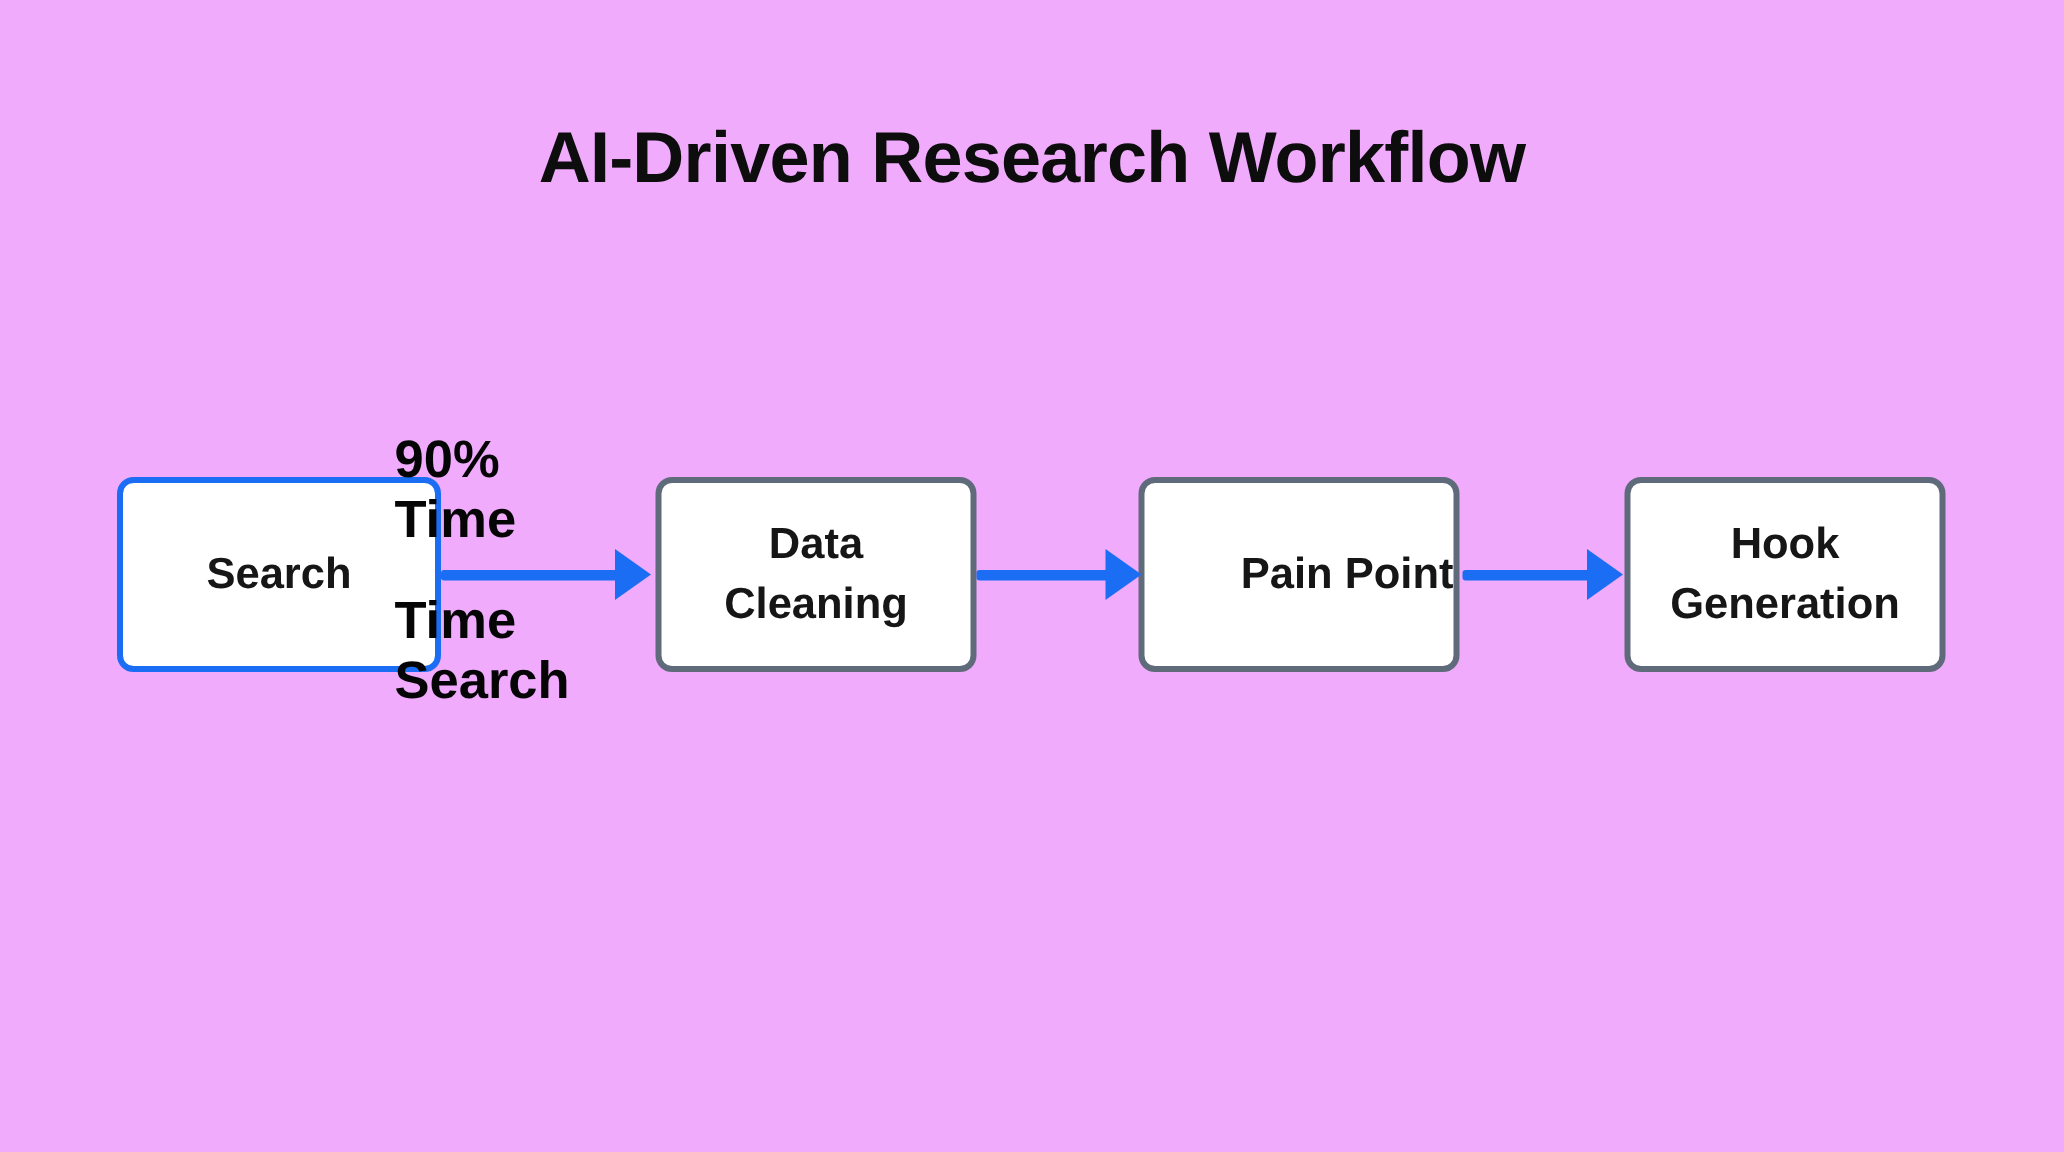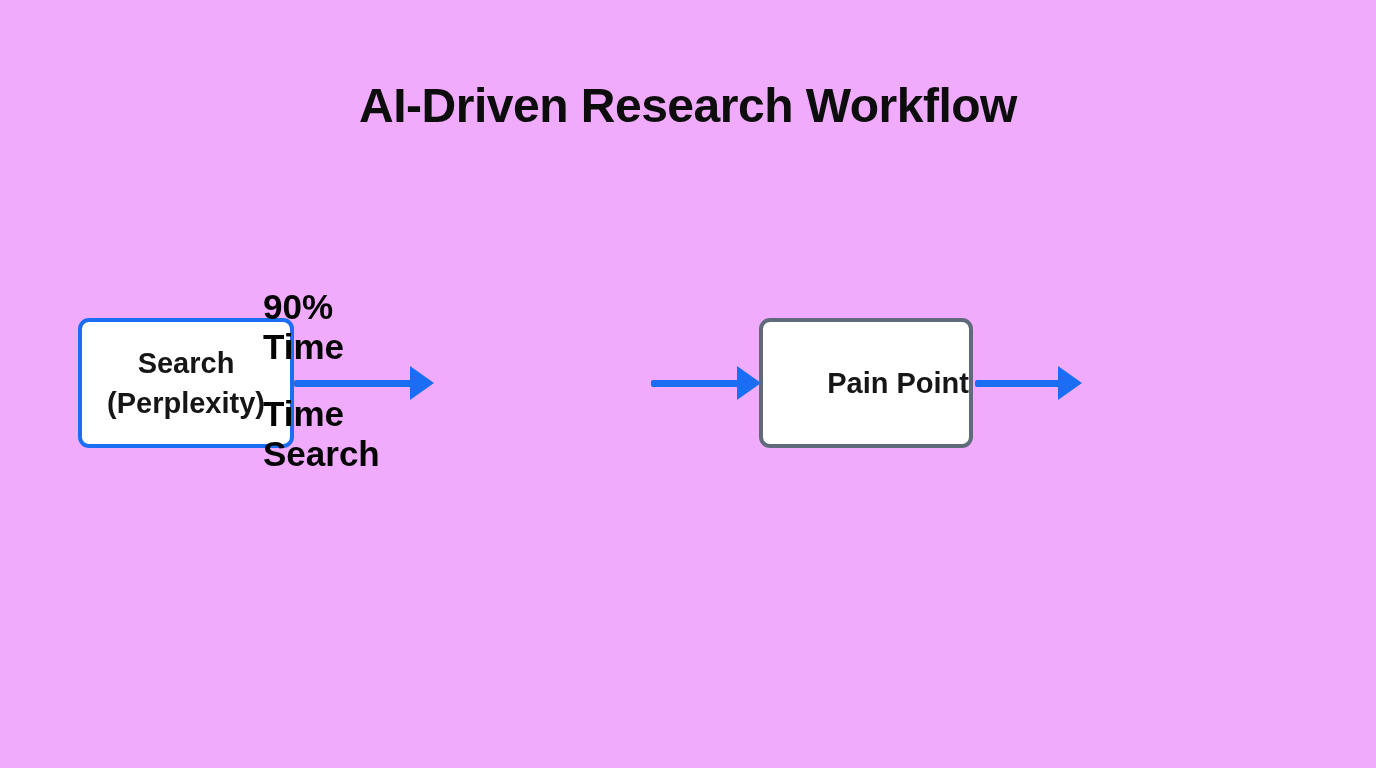--- a/index.html
+++ b/index.html
@@ -99,31 +99,42 @@
 </head>
 <body>
 
 <div class="canvas" style="--flow-blue: #1b6ef3; --node-border: #5f6b7a; --ink: #0d0d0d; background: #f0abfc;">
 
   <h1 class="title">AI-Driven Research Workflow</h1>
 
   <div class="node accent n1">
     <div class="node-label">
       <span>Search</span>
-      <span>(Perplexity)</span>
     </div>
   </div>
 
+  <div class="node n2">
+    <div class="node-label">
+      <span>Data</span>
+      <span>Cleaning</span>
+    </div>
+  </div>
 
   <div class="node n3">
     <div class="node-label">
       <span>Pain Point</span>
     </div>
   </div>
 
+  <div class="node n4">
+    <div class="node-label">
+      <span>Hook</span>
+      <span>Generation</span>
+    </div>
+  </div>
 
   <div class="edge e1">
     <div class="shaft"></div>
     <div class="head"></div>
   </div>
 
   <div class="edge e2">
     <div class="shaft"></div>
     <div class="head"></div>
   </div>

